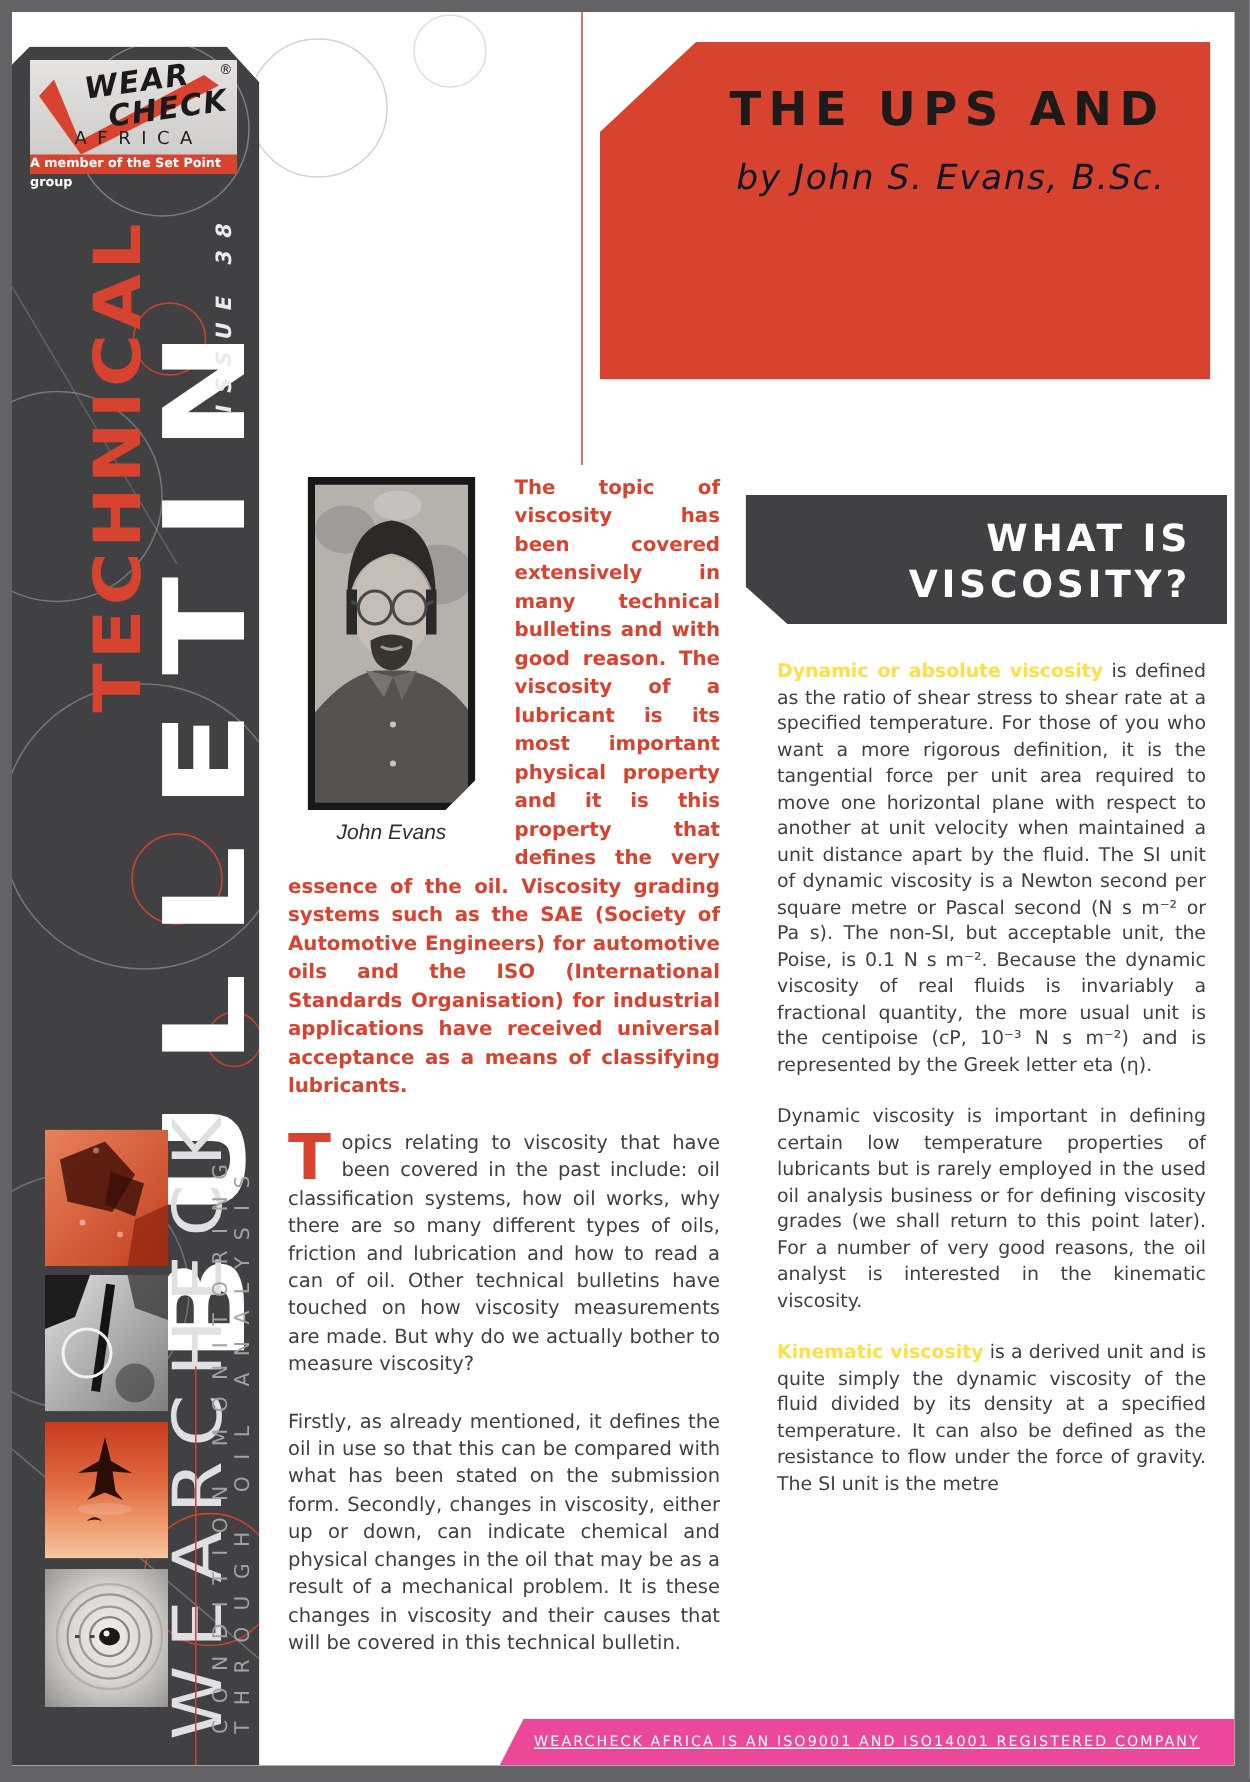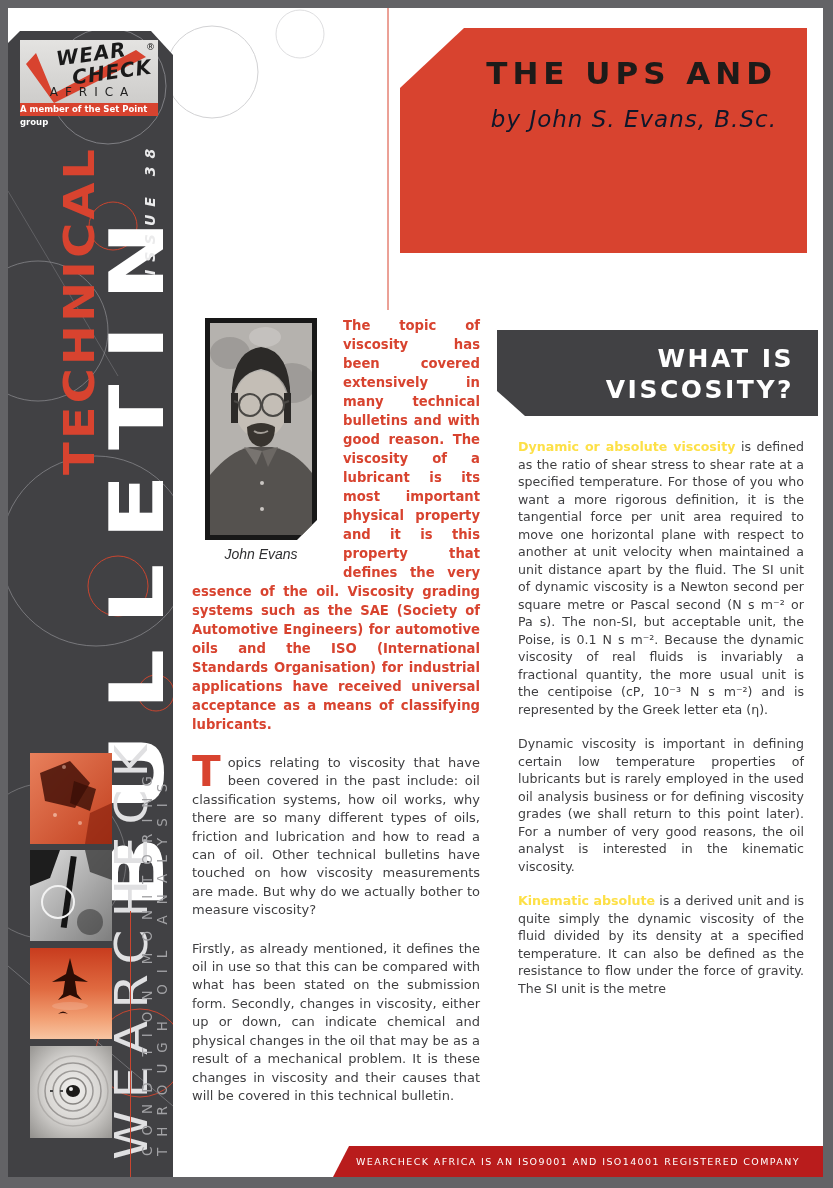--- a/index.html
+++ b/index.html
@@ -69,23 +69,23 @@
   
   .section-header{position:absolute;left:497px;top:318px;width:321px;height:86px;background:#414144;
                   z-index:2;text-align:right;box-sizing:border-box;padding:13px 24px 0 0;
                   clip-path:polygon(0 0,100% 0,100% 100%,28px 100%,0 61px);margin-top:12px;}
   .sh-line{font-size:25px;font-weight:bold;color:#ffffff;letter-spacing:2.5px;line-height:31px;}
   .right-col{position:absolute;left:518px;top:438px;width:286px;z-index:2;}
   .right-col .body-p{margin:0 0 17px 0;font-size:12.6px;line-height:17.5px;}
   .body-p b{color:#fde047;}
 
   
-  .footer-bar{position:absolute;left:333px;top:1146px;width:490px;height:31px;background:#b91c1c;
+  .footer-bar{position:absolute;left:333px;top:1146px;width:490px;height:31px;background:#ec4899;
               z-index:3;clip-path:polygon(16px 0,100% 0,100% 100%,0 100%);
-              color:#ffffff;font-size:9.5px;letter-spacing:1.4px;text-align:center;line-height:31px;}
+              color:#ffffff;font-size:9.5px;letter-spacing:1.4px;text-align:center;line-height:31px;text-decoration:underline;}
 </style>
 </head>
 <body>
 
 <div class="page">
   <div class="canvas"></div>
 
   <svg class="page-deco" width="833" height="1188" viewBox="0 0 833 1188">
     <line x1="388" y1="8" x2="388" y2="310" stroke="#d8432f" stroke-width="1"></line>
     <circle cx="212" cy="72" r="46" fill="none" stroke="#d2d2d4" stroke-width="1"></circle>
@@ -237,17 +237,17 @@
   </div>
 
   <div class="section-header">
     <div class="sh-line">WHAT IS</div>
     <div class="sh-line">VISCOSITY?</div>
   </div>
 
   <div class="right-col">
     <p class="body-p"><b>Dynamic or absolute viscosity</b><span> is defined as the ratio of shear stress to shear rate at a specified temperature. For those of you who want a more rigorous definition, it is the tangential force per unit area required to move one horizontal plane with respect to another at unit velocity when maintained a unit distance apart by the fluid. The SI unit of dynamic viscosity is a Newton second per square metre or Pascal second (N s m⁻² or Pa s). The non-SI, but acceptable unit, the Poise, is 0.1 N s m⁻². Because the dynamic viscosity of real fluids is invariably a fractional quantity, the more usual unit is the centipoise (cP, 10⁻³ N s m⁻²) and is represented by the Greek letter eta (η).</span></p>
     <p class="body-p">Dynamic viscosity is important in defining certain low temperature properties of lubricants but is rarely employed in the used oil analysis business or for defining viscosity grades (we shall return to this point later). For a number of very good reasons, the oil analyst is interested in the kinematic viscosity.</p>
-    <p class="body-p"><b>Kinematic absolute</b><span> is a derived unit and is quite simply the dynamic viscosity of the fluid divided by its density at a specified temperature. It can also be defined as the resistance to flow under the force of gravity. The SI unit is the metre</span></p>
+    <p class="body-p"><b>Kinematic viscosity</b><span> is a derived unit and is quite simply the dynamic viscosity of the fluid divided by its density at a specified temperature. It can also be defined as the resistance to flow under the force of gravity. The SI unit is the metre</span></p>
   </div>
 
   <div class="footer-bar">WEARCHECK AFRICA IS AN ISO9001 AND ISO14001 REGISTERED COMPANY</div>
 </div>
 
 </body></html>

